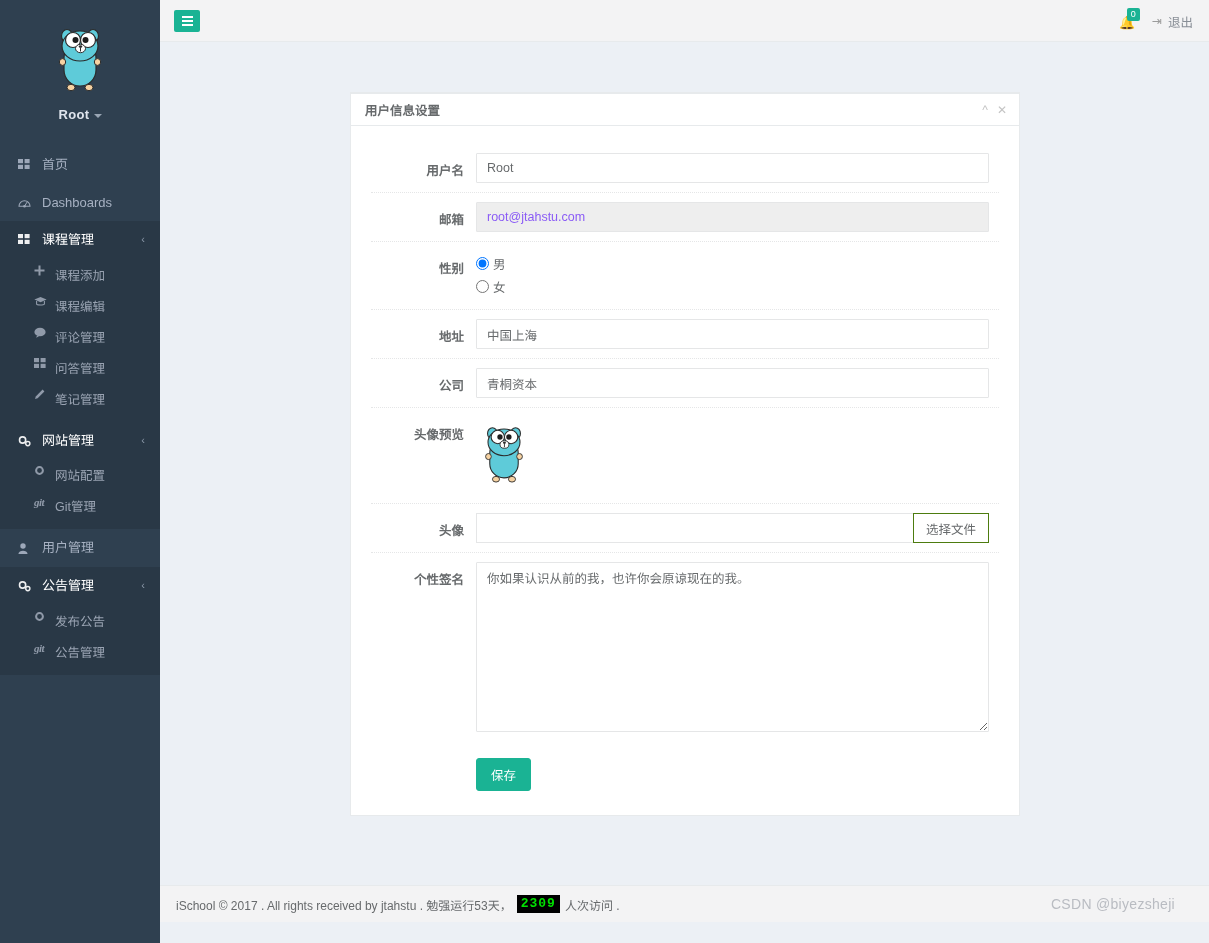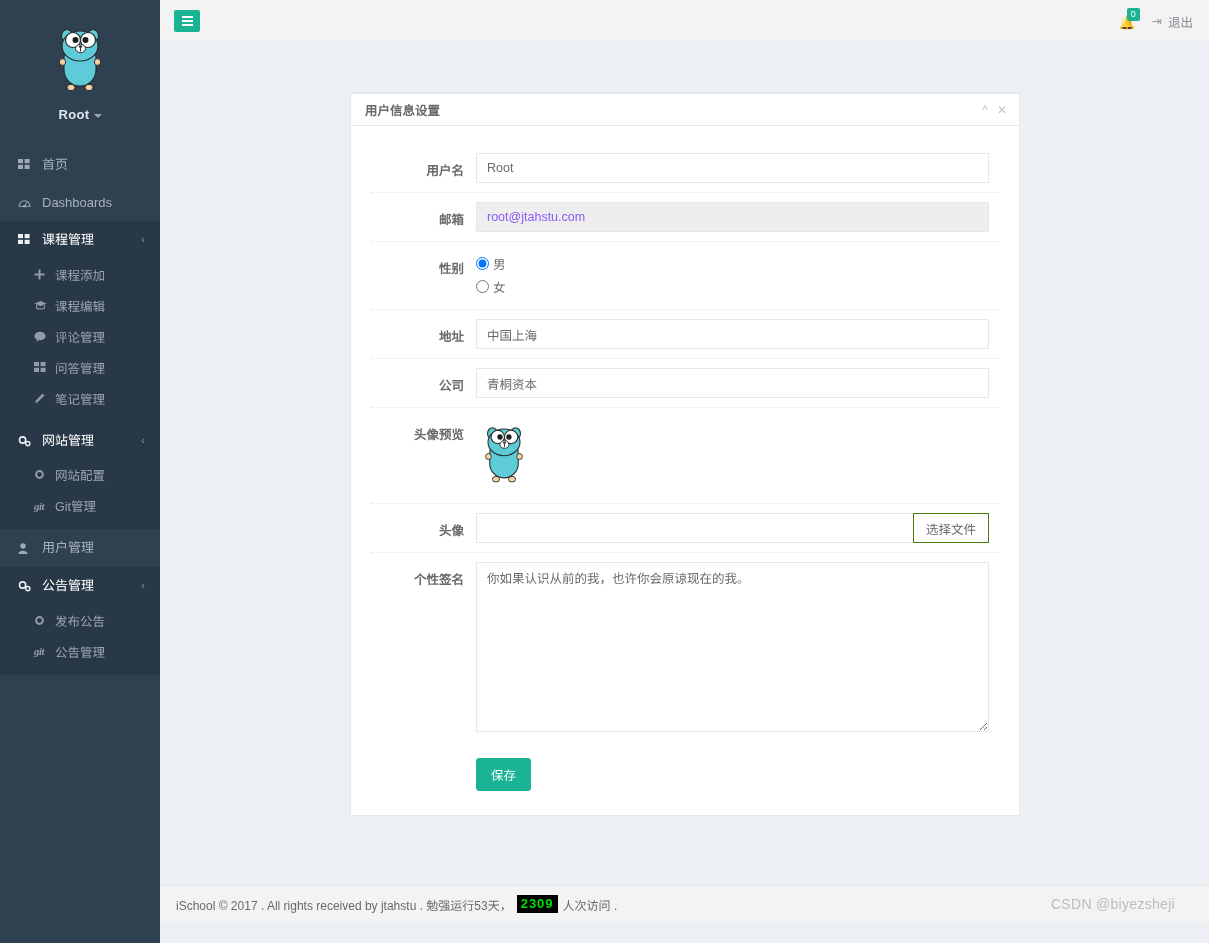--- a/index.html
+++ b/index.html
@@ -62,21 +62,21 @@
     flex: 0 0 17px;
   }
   .nav-label { white-space: nowrap; }
   .nav-arrow {
     position: absolute; right: 15px; top: 50%;
     transform: translateY(-50%);
     font-size: 11px; color: #8a97a8;
   }
   .subnav { list-style: none; margin: 0; padding: 0 0 8px 0; background: #293846; }
   .subnav a {
-    display: flex; align-items: center;
+    display: flex; align-items: flex-start;
     padding: 6px 10px 6px 34px;
     color: #99a3b2; text-decoration: none;
     font-size: 12.5px;
   }
   .subnav a .nav-ico { width: 15px; flex: 0 0 15px; margin-right: 6px; font-size: 11px; }
 
   .gitglyph {
     font-family: "Liberation Serif", serif;
     font-style: italic; font-weight: bold;
     font-size: 11px; letter-spacing: -.5px;
@@ -237,21 +237,21 @@
     border-top: 1px solid #e7eaec;
     display: flex; align-items: center;
     padding: 0 16px;
     font-size: 12px; color: #676a6c;
   }
   .footer-left { display: flex; align-items: center; gap: 0; white-space: nowrap; }
   .counter {
     display: inline-block;
     background: #000;
     color: #00e000;
-    font-family: Liberation Sans, sans-serif;
+    font-family: Liberation Mono, monospace;
     font-weight: bold;
     font-size: 13px;
     letter-spacing: 1px;
     padding: 1px 4px;
     margin: 0 5px;
     line-height: 1.2;
   }
   .footer-right {
     margin-left: auto;
     display: flex; align-items: center;

